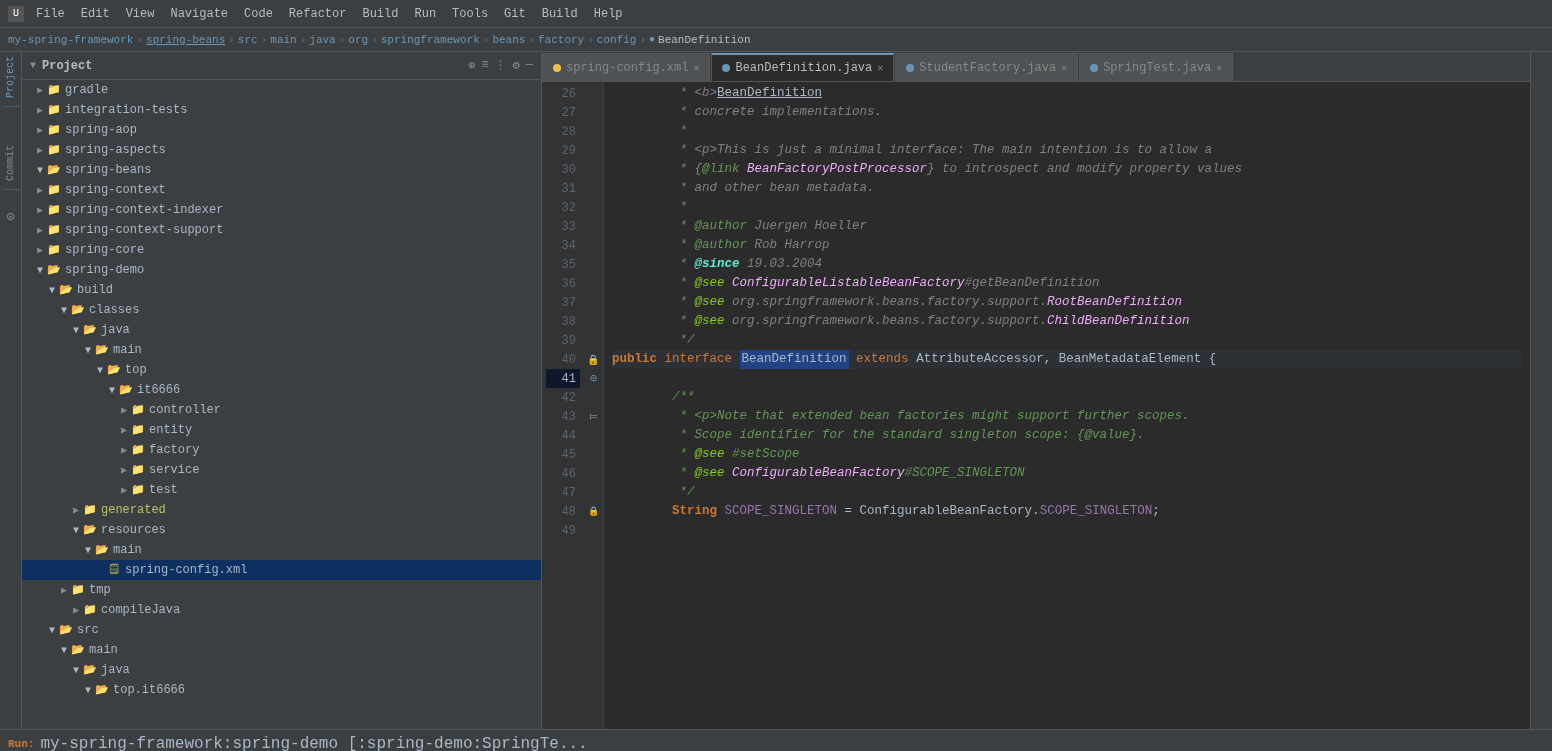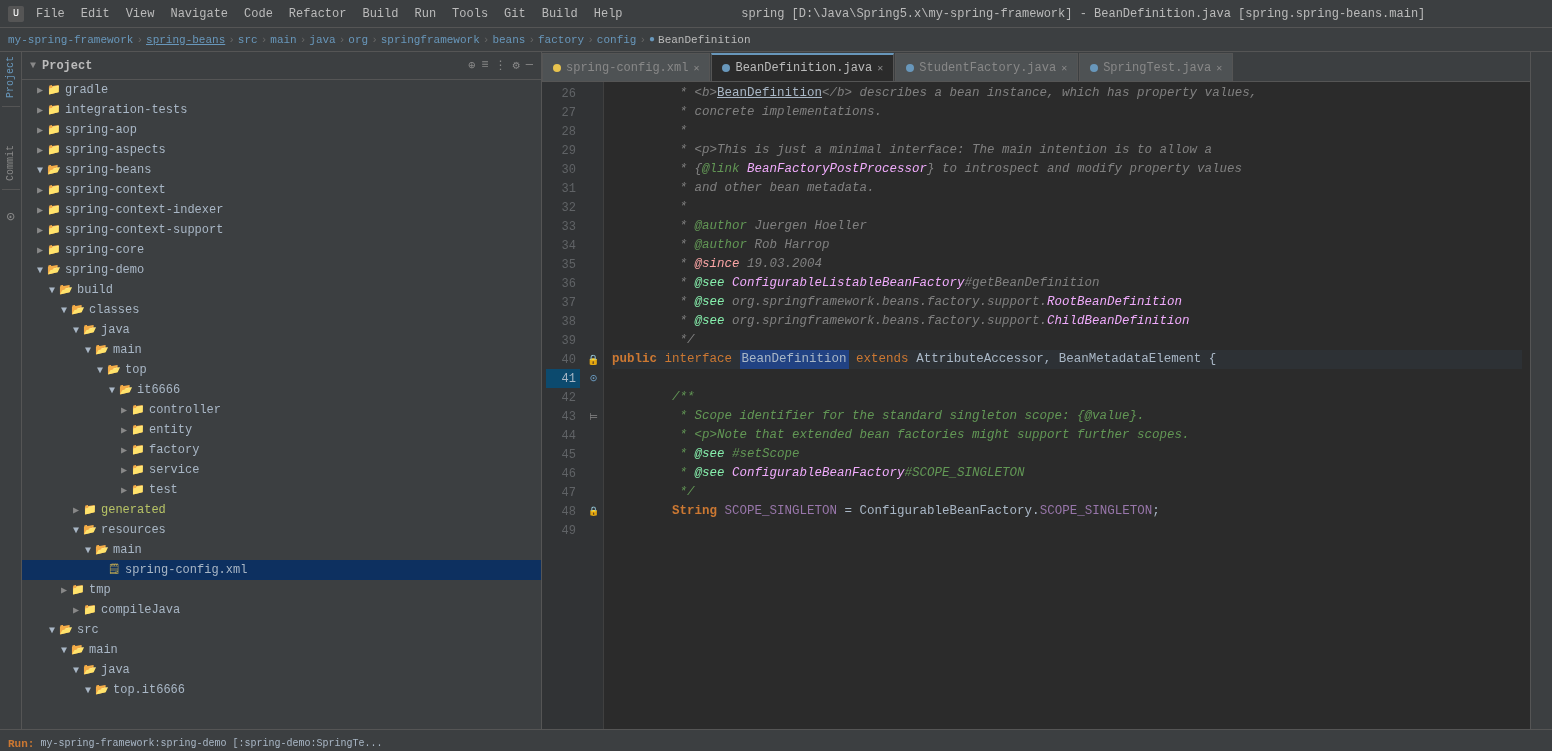--- a/index.html
+++ b/index.html
@@ -155,21 +155,21 @@
       color: #606366;
       font-size: 12px;
       padding: 0 4px;
       text-align: right;
       user-select: none;
       overflow: hidden;
       line-height: 1.5;
       padding-top: 2px;
     }
     .line-num { height: 19px; display: flex; align-items: center; justify-content: flex-end; padding-right: 4px; }
-    .line-num.active-line { color: #a9b7c6; background: #0c4a6e; }
+    .line-num.active-line { color: #a9b7c6; background: #0f172a; }
 
     #gutter {
       width: 20px;
       background: #313335;
       border-right: 1px solid #404040;
       overflow: hidden;
       padding-top: 2px;
     }
     .gutter-cell { height: 19px; display: flex; align-items: center; justify-content: center; font-size: 10px; color: #888; }
 
@@ -184,42 +184,42 @@
     .code-line { height: 19px; display: flex; align-items: center; white-space: pre; }
 
     
     .c-keyword { color: #cc7832; font-weight: bold; text-align: center; }
     .c-interface { color: #cc7832; }
     .c-extends { color: #cc7832; }
     .c-comment { color: #808080; font-style: italic; }
     .c-javadoc { color: #629755; font-style: italic; }
     .c-tag { color: #629755; font-style: italic; }
     .c-linkref { color: #f0abfc; font-style: italic; }
-    .c-since { color: #fca5a5; font-style: italic; }
-    .c-see { color: #86efac; font-style: italic; }
+    .c-since { color: #5eead4; font-style: italic; font-weight: bold; }
+    .c-see { color: #84cc16; font-style: italic; }
     .c-author { color: #629755; font-style: italic; }
 
     
     ::-webkit-scrollbar { width: 8px; height: 8px; }
     ::-webkit-scrollbar-track { background: #3c3f41; }
     ::-webkit-scrollbar-thumb { background: #5a5a5a; border-radius: 4px; }
 
     .run-bar {
       background: #3c3f41;
       height: 28px;
       border-top: 1px solid #555;
       display: flex;
       align-items: center;
       padding: 0 8px;
       font-size: 11px;
       color: #888;
       gap: 6px;
     }
     .run-bar .run-label { color: #cc7832; font-weight: bold; }
-    .run-bar .run-text { color: #a9b7c6; font-size: 10px; }
+    .run-bar .run-text { color: #a9b7c6; font-size: 16px; }
 
     #vertical-sidebar {
       width: 22px;
       background: #3c3f41;
       display: flex;
       flex-direction: column;
       align-items: center;
       padding: 8px 0;
       gap: 12px;
       border-left: 1px solid #555;
@@ -241,21 +241,20 @@
       <span>Code</span>
       <span>Refactor</span>
       <span>Build</span>
       <span>Run</span>
       <span>Tools</span>
       <span>Git</span>
       <span>Build</span>
       <span>Help</span>
     </div>
   </div>
-  <div class="title-center">spring [D:\Java\Spring5.x\my-spring-framework] - BeanDefinition.java [spring.spring-beans.main]</div>
 </div>
 
 <div id="breadcrumb">
   <span style="color:#6897bb;">my-spring-framework</span>
   <span class="sep">›</span>
   <span style="color:#6897bb; text-decoration:underline;">spring-beans</span>
   <span class="sep">›</span>
   <span>src</span>
   <span class="sep">›</span>
   <span>main</span>
@@ -564,21 +563,21 @@
         <div class="gutter-cell" style="color:#888; font-size:10px;">⊨</div>
         <div class="gutter-cell"></div>
         <div class="gutter-cell"></div>
         <div class="gutter-cell"></div>
         <div class="gutter-cell"></div>
         <div class="gutter-cell" style="color:#e8c34e; font-size:9px;">🔒</div>
         <div class="gutter-cell"></div>
       </div>
       <div id="code-content">
         <div class="code-line">
-          <span class="c-comment">         * &lt;b&gt;</span><span style="color:#a9b7c6;text-decoration:underline;">BeanDefinition</span><span class="c-comment">&lt;/b&gt; describes a bean instance, which has property values,</span>
+          <span class="c-comment">         * &lt;b&gt;</span><span style="color:#a9b7c6;text-decoration:underline;">BeanDefinition</span>
         </div>
         <div class="code-line">
           <span class="c-comment">         * concrete implementations.</span>
         </div>
         <div class="code-line">
           <span class="c-comment">         *</span>
         </div>
         <div class="code-line">
           <span class="c-comment">         * &lt;p&gt;This is just a minimal interface: The main intention is to allow a</span>
         </div>
@@ -613,24 +612,24 @@
           <span class="c-comment">         */</span>
         </div>
         <div class="code-line" style="background:#2d3135;">
           <span class="c-keyword">public</span><span> </span><span class="c-interface">interface</span><span> </span><span style="color:#a9b7c6; background:#214283; padding:0 2px;">BeanDefinition</span><span> </span><span class="c-extends">extends</span><span> AttributeAccessor, BeanMetadataElement {</span>
         </div>
         <div class="code-line"></div>
         <div class="code-line">
           <span class="c-javadoc">        /**</span>
         </div>
         <div class="code-line">
+          <span class="c-javadoc">         * &lt;p&gt;Note that extended bean factories might support further scopes.</span>
+        </div>
+        <div class="code-line">
           <span class="c-javadoc">         * Scope identifier for the standard singleton scope: {</span><span class="c-tag">@value</span><span class="c-javadoc">}.</span>
-        </div>
-        <div class="code-line">
-          <span class="c-javadoc">         * &lt;p&gt;Note that extended bean factories might support further scopes.</span>
         </div>
         <div class="code-line">
           <span class="c-javadoc">         * </span><span class="c-see">@see</span><span class="c-javadoc"> #setScope</span>
         </div>
         <div class="code-line">
           <span class="c-javadoc">         * </span><span class="c-see">@see</span><span class="c-javadoc"> </span><span class="c-linkref">ConfigurableBeanFactory</span><span class="c-javadoc">#SCOPE_SINGLETON</span>
         </div>
         <div class="code-line">
           <span class="c-javadoc">         */</span>
         </div>

